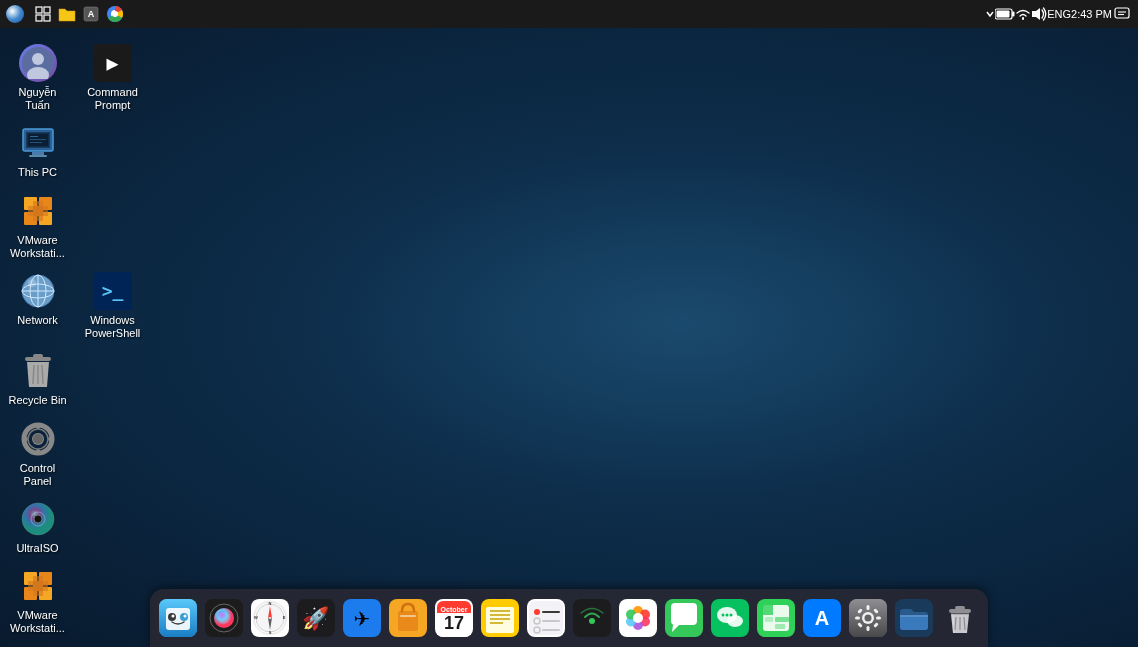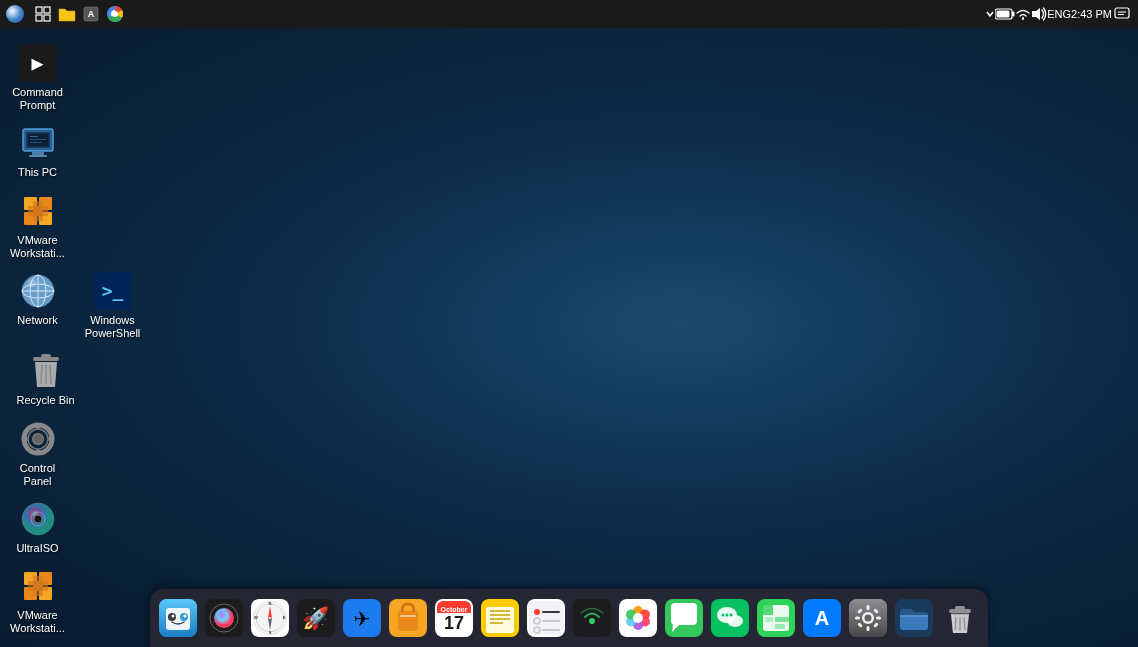--- a/index.html
+++ b/index.html
@@ -347,20 +347,30 @@
       </svg>
     </div>
   </div>
 </div>
 
 <div class="desktop">
   <div class="desktop-icons">
 
     <div style="display:flex; flex-direction:row;">
 
+      <div class="desktop-icon">
+        <div class="user-avatar icon-img">
+          <svg width="32" height="32" viewBox="0 0 32 32">
+            <circle cx="16" cy="16" r="16" fill="#5b6da0"></circle>
+            <circle cx="16" cy="12" r="6" fill="#c0c8e0"></circle>
+            <ellipse cx="16" cy="28" rx="11" ry="8" fill="#c0c8e0"></ellipse>
+          </svg>
+        </div>
+        <span class="icon-label">Nguyễn<br>Tuấn</span>
+      </div>
 
       <div class="desktop-icon">
         <div class="cmd-icon icon-img">
           <span style="font-size:20px; color:#fff;">▶</span>
         </div>
         <span class="icon-label">Command Prompt</span>
       </div>
     </div>
 
     <div style="display:flex; flex-direction:column;">
@@ -423,21 +433,21 @@
       </div>
 
       <div class="desktop-icon">
         <div class="ps-icon icon-img">
           <span style="font-size:18px; color:#5bc4f7; font-weight:bold;">&gt;_</span>
         </div>
         <span class="icon-label">Windows<br>PowerShell</span>
       </div>
     </div>
 
-    <div style="display:flex; flex-direction:row;margin-left:8px;">
+    <div style="display:flex; flex-direction:row;">
 
       <div class="desktop-icon">
         <div class="trash-icon icon-img">
           <svg width="34" height="36" viewBox="0 0 34 36">
 
             <rect x="4" y="4" width="26" height="4" rx="2" fill="#888"></rect>
             <rect x="12" y="1" width="10" height="4" rx="2" fill="#888"></rect>
 
             <path d="M6 9 L8 34 H26 L28 9 Z" fill="#aaa"></path>
 

